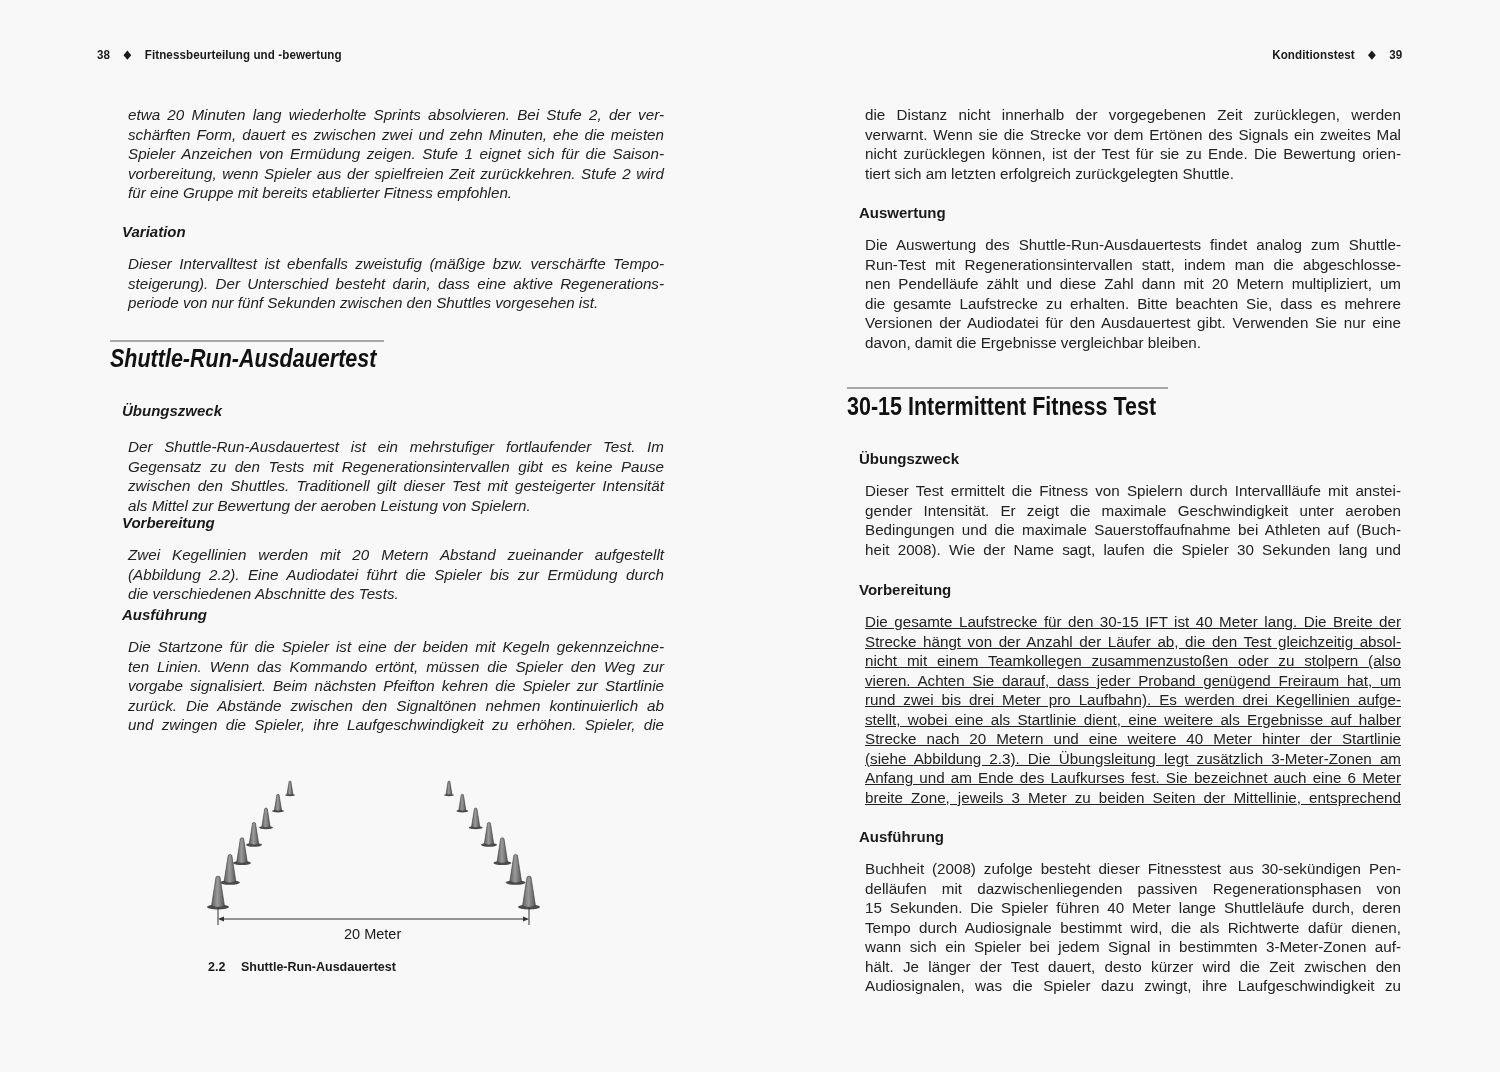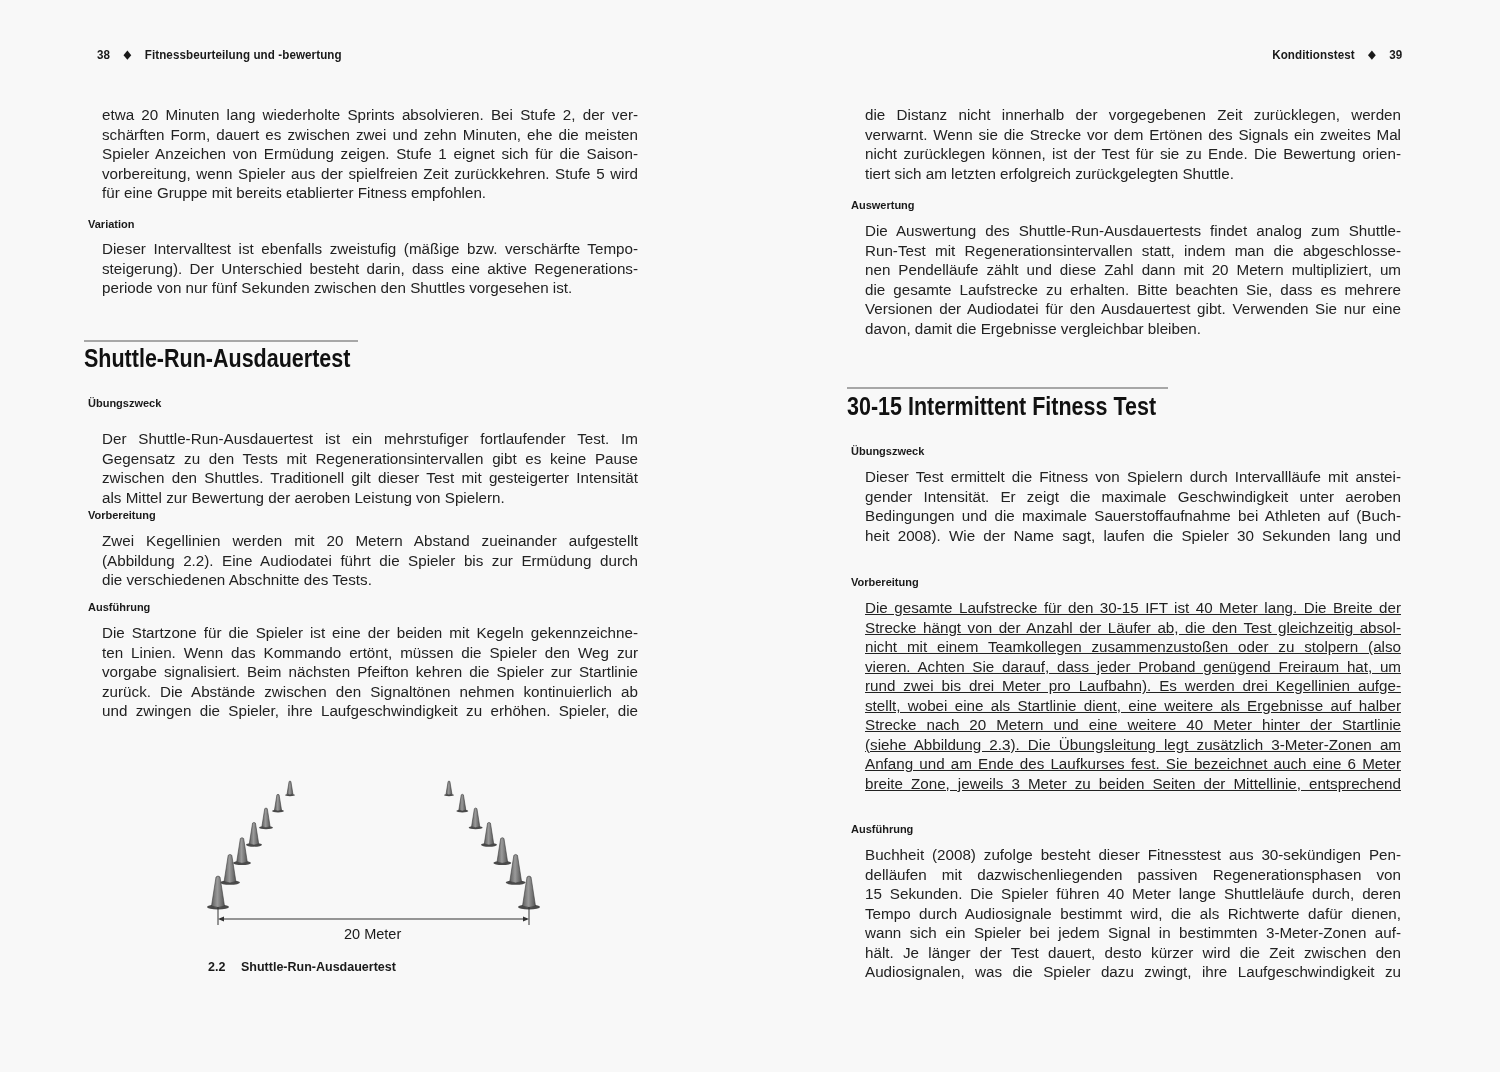--- a/index.html
+++ b/index.html
@@ -15,34 +15,34 @@
   .running-head {
     position: absolute; top: 47px; font-family: "Liberation Sans", sans-serif;
     font-size: 13.5px; font-weight: bold; transform: scaleX(0.86); color: #1a1a1a;
     white-space: nowrap; letter-spacing: 0.1px;
   }
   .page-left .running-head { left: 97px; transform-origin: left center; }
   .page-right .running-head { right: 98px; transform-origin: right center; }
   .running-head .sep { display: inline-block; margin: 0 12px; font-size: 11px; position: relative; top: -1px; }
 
   .col { position: absolute; }
-  .page-left .col { left: 84px; width: 554px; }
+  .page-left .col { left: 110px; width: 554px; font-style: italic; }
   .page-right .col { left: 97px; width: 554px; }
 
   .body-text {
     font-family: "Liberation Sans", sans-serif; font-size: 15.2px; line-height: 19.5px;
     text-align: justify; padding-left: 18px; margin: 0; color: #222;
     hyphens: manual;
   }
   .body-text .ln { display: block; text-align-last: justify; }
   .body-text .ln.last { text-align-last: left; }
 
   .subhead {
-    font-family: "Liberation Sans", sans-serif; font-weight: bold; font-size: 11px;
-    margin: 4px; line-height: 20px; color: #1a1a1a;
+    font-family: "Liberation Sans", sans-serif; font-weight: bold; font-size: 15px;
+    margin: 12px; line-height: 20px; color: #1a1a1a;
   }
 
   .section-rule { height: 2px; background: #a7a7a7; width: 274px; }
   .section-title {
     font-family: "Liberation Sans", sans-serif; font-weight: bold; font-size: 25px;
     transform: scaleX(0.86); transform-origin: left center; white-space: nowrap;
     margin: 0; line-height: 30px; color: #111;
   }
 
   .figure { position: absolute; left: 180px; top: 765px; width: 400px; height: 220px; }
@@ -64,21 +64,21 @@
     <span>38</span>
     <span class="sep">◆</span>
     <span>Fitnessbeurteilung und -bewertung</span>
   </div>
 
   <div class="col" style="top:105px;">
     <p class="body-text">
         <span class="ln">etwa 20 Minuten lang wiederholte Sprints absolvieren. Bei Stufe 2, der ver-</span>
         <span class="ln">schärften Form, dauert es zwischen zwei und zehn Minuten, ehe die meisten</span>
         <span class="ln">Spieler Anzeichen von Ermüdung zeigen. Stufe 1 eignet sich für die Saison-</span>
-        <span class="ln">vorbereitung, wenn Spieler aus der spielfreien Zeit zurückkehren. Stufe 5 wird</span>
+        <span class="ln">vorbereitung, wenn Spieler aus der spielfreien Zeit zurückkehren. Stufe 2 wird</span>
         <span class="ln last">für eine Gruppe mit bereits etablierter Fitness empfohlen.</span>
       </p>
   </div>
 
   <div class="col" style="top:210px;">
     <h4 class="subhead">Variation</h4>
     <p class="body-text" style="margin-top:5px;">
         <span class="ln">Dieser Intervalltest ist ebenfalls zweistufig (mäßige bzw. verschärfte Tempo-</span>
         <span class="ln">steigerung). Der Unterschied besteht darin, dass eine aktive Regenerations-</span>
         <span class="ln last">periode von nur fünf Sekunden zwischen den Shuttles vorgesehen ist.</span>

